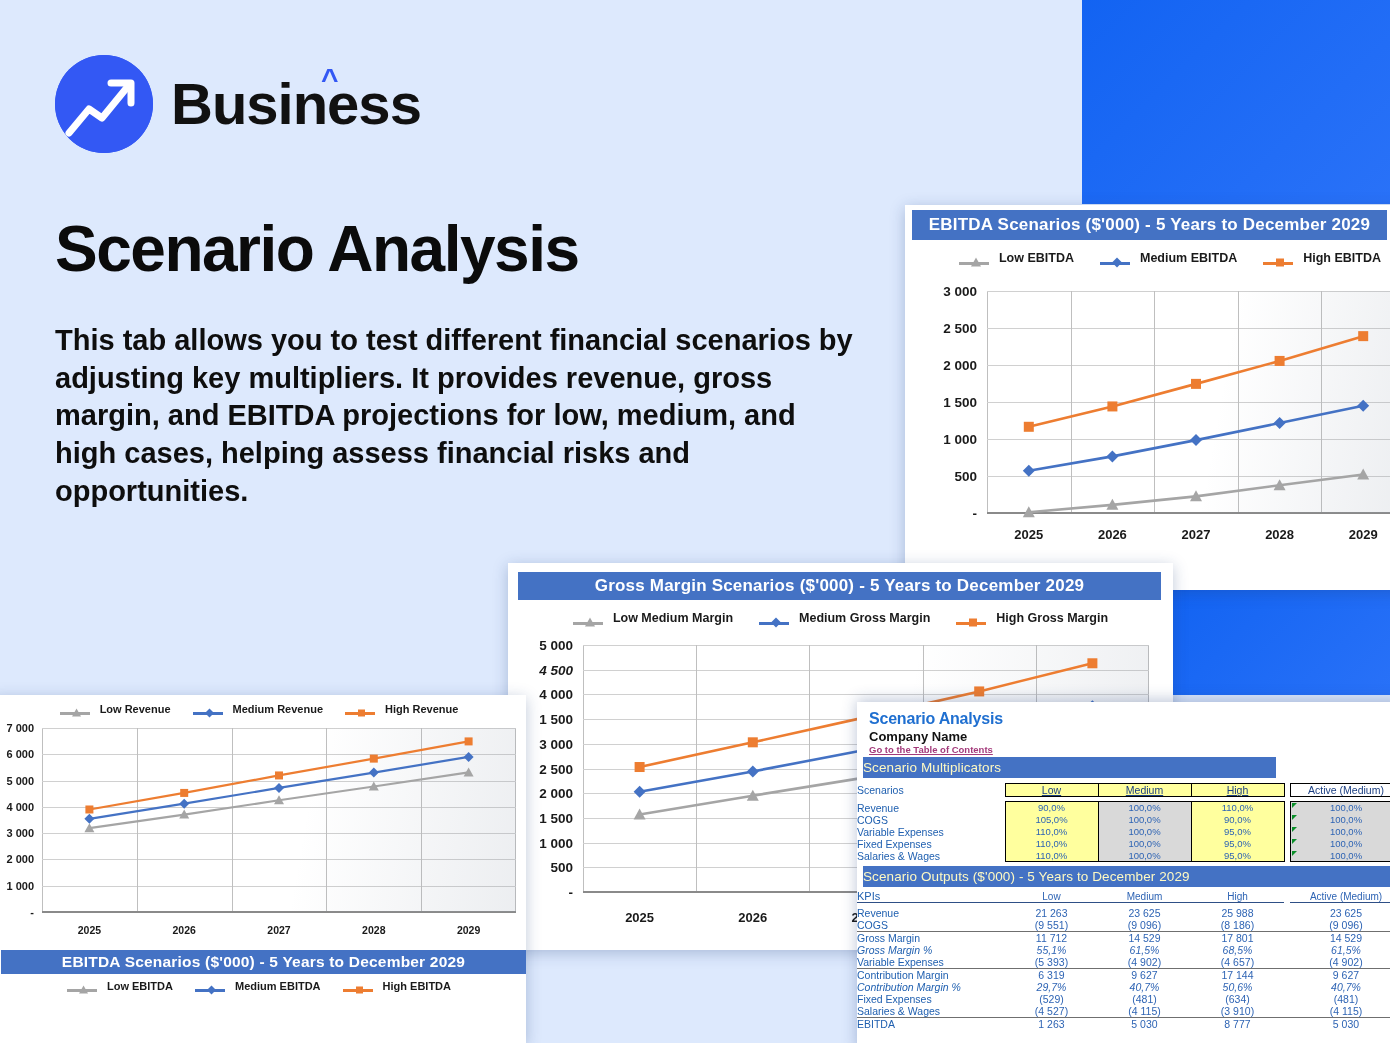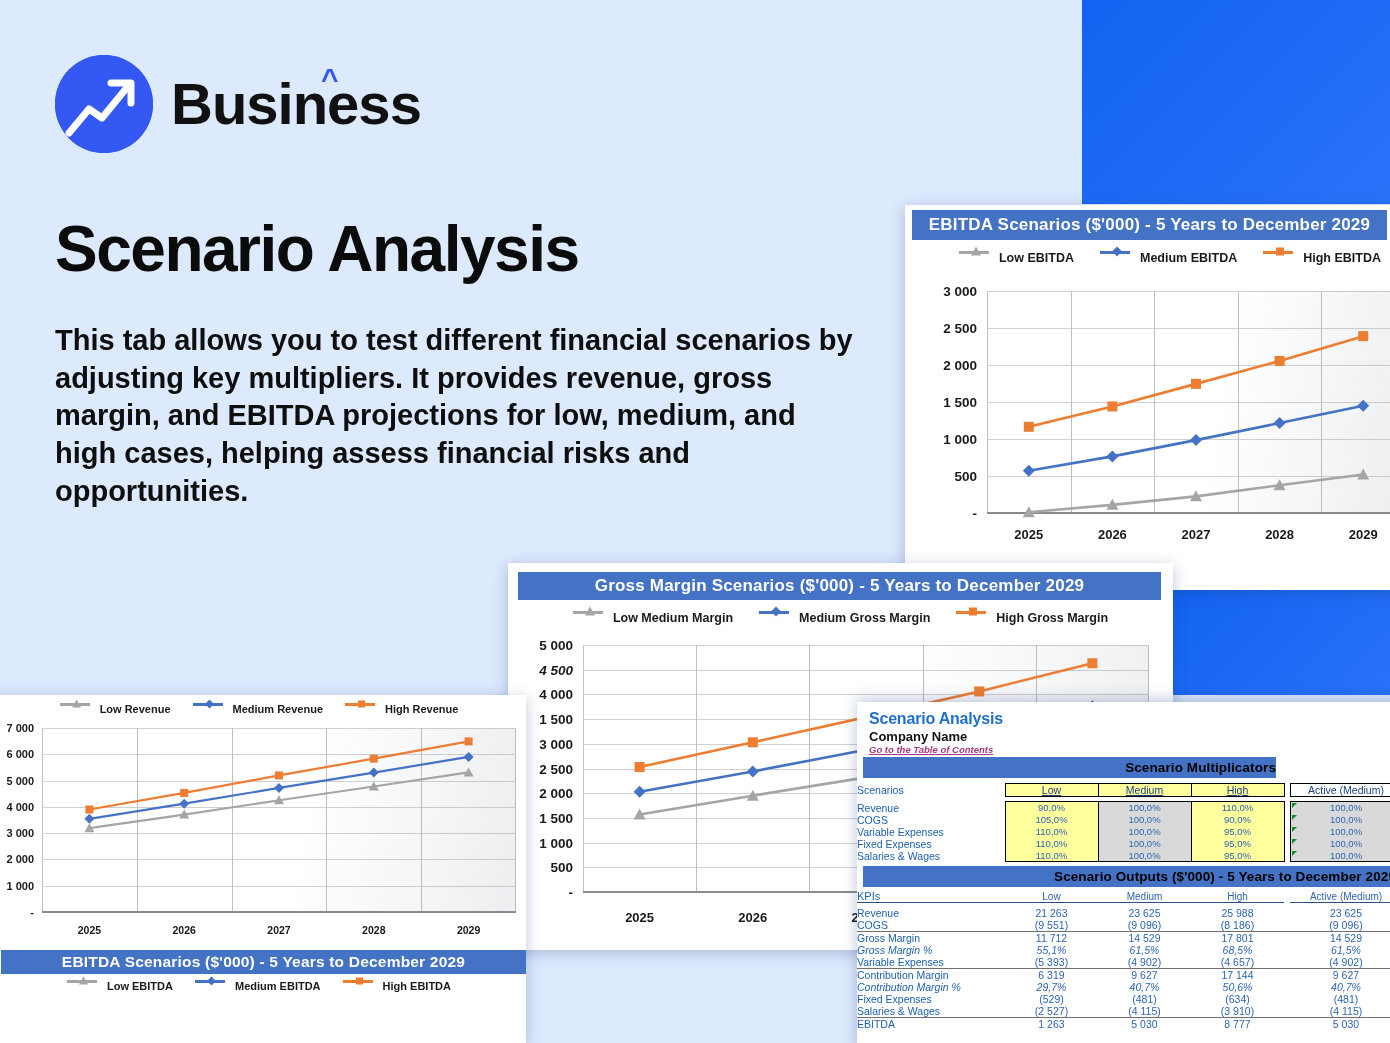--- a/index.html
+++ b/index.html
@@ -32,42 +32,42 @@
                 letter-spacing: -1.5px; color: #0b0b0b; }
   #page-desc  { position: absolute; left: 55px; top: 322px; width: 800px; font-size: 29px;
                 font-weight: 700; line-height: 1.3; color: #0e0e0e; }
 
   
   .card { position: absolute; background: #fff; box-shadow: 0 3px 14px rgba(30,60,120,.28);
           overflow: hidden; }
   .chart-title { background: #4472c4; color: #fff; font-weight: 700; text-align: center;
                  letter-spacing: .2px; white-space: nowrap; }
   .legend { display: flex; justify-content: center; align-items: center; gap: 26px; }
-  .lg-item { display: flex; align-items: flex-start; gap: 10px; font-weight: 700; color: #1a1a1a; white-space: nowrap; }
+  .lg-item { display: flex; align-items: flex-end; gap: 10px; font-weight: 700; color: #1a1a1a; white-space: nowrap; }
   .lg-line { display: inline-block; height: 3px; width: 30px; position: relative; }
   .lg-mk { position: absolute; left: 11px; top: 50%; transform: translateY(-50%); }
   .plot { position: relative; }
   .ytick { position: absolute; right: 0; transform: translateY(-50%); font-weight: 700; color: #1a1a1a;
            text-align: right; white-space: nowrap; }
   .grid-h { position: absolute; left: 0; right: 0; height: 1px; background: #d0d0d0; }
   .grid-v { position: absolute; top: 0; bottom: 0; width: 1px; background: #bfbfbf; }
   .xtick { position: absolute; transform: translateX(-50%); font-weight: 700; color: #1a1a1a; }
   .series-svg { position: absolute; left: 0; top: 0; overflow: visible; }
   .plot-shade { position:absolute; left:0; top:0; right:0; bottom:0;
                 background: linear-gradient(100deg, rgba(255,255,255,0) 55%, rgba(150,160,175,.18) 100%); }
 
   
   #ss-panel { position: absolute; left: 857px; top: 702px; width: 545px; height: 350px;
               background: #fff; box-shadow: 0 -2px 14px rgba(30,60,120,.30); overflow: hidden;
               font-size: 10px; color: #1f4e9c; }
   #ss-head { padding: 8px 12px 2px 12px; }
   #ss-title { font-size: 16px; font-weight: 700; color: #1f6fd0; letter-spacing: -.2px; }
   #ss-company { font-size: 13px; font-weight: 700; color: #111; margin-top: 1px; }
-  #ss-toc { font-size: 9.5px; font-weight: 700; color: #a3397a; text-decoration: underline; margin-top: 1px; font-style: italic; }
-  .band { background: #4472c4; color:#000000; font-weight:700; text-align:right; font-size:13.5px;
+  #ss-toc { font-size: 9.5px; font-weight: 700; color: #a3397a; text-decoration: underline; margin-top: 1px; }
+  .band { background: #4472c4; color:#fef9c3; font-weight:400; text-align:left; font-size:13.5px;
           padding: 3px 0; letter-spacing:.1px; }
   .tbl { width: 100%; border-collapse: collapse; table-layout: fixed; }
   .tbl td, .tbl th { padding: 0; font-weight: normal; }
   .c-label { padding-left: 12px; color:#2060b0; font-size:10.5px; text-align:left; white-space:nowrap; }
   .cell { text-align: center; font-size: 9.5px; color:#2e64b4; }
   .hdr-yellow { background:#ffff9e; border:1.2px solid #000; font-weight:700; color:#1b3f82;
                 text-align:center; font-size:10.5px; text-decoration: underline; }
   .box-yellow { background:#ffff9e; }
   .box-grey   { background:#d9d9d9; }
   .active-hdr { border:1.2px solid #000; font-weight:700; color:#1b3f82; text-align:center;
@@ -634,21 +634,21 @@
           <tr class="kpi-row">
     <td class="kpi-name">Fixed Expenses</td>
     <td class="kpi-val">(529)</td>
     <td class="kpi-val">(481)</td>
     <td class="kpi-val">(634)</td>
     <td></td>
     <td class="kpi-val">(481)</td>
   </tr>
           <tr class="kpi-row">
     <td class="kpi-name">Salaries &amp; Wages</td>
-    <td class="kpi-val">(2 527)</td>
+    <td class="kpi-val">(4 527)</td>
     <td class="kpi-val">(4 115)</td>
     <td class="kpi-val">(3 910)</td>
     <td></td>
     <td class="kpi-val">(4 115)</td>
   </tr>
           <tr class="kpi-row rule-top">
     <td class="kpi-name bold">EBITDA</td>
     <td class="kpi-val bold">1 263</td>
     <td class="kpi-val bold">5 030</td>
     <td class="kpi-val bold">8 777</td>

